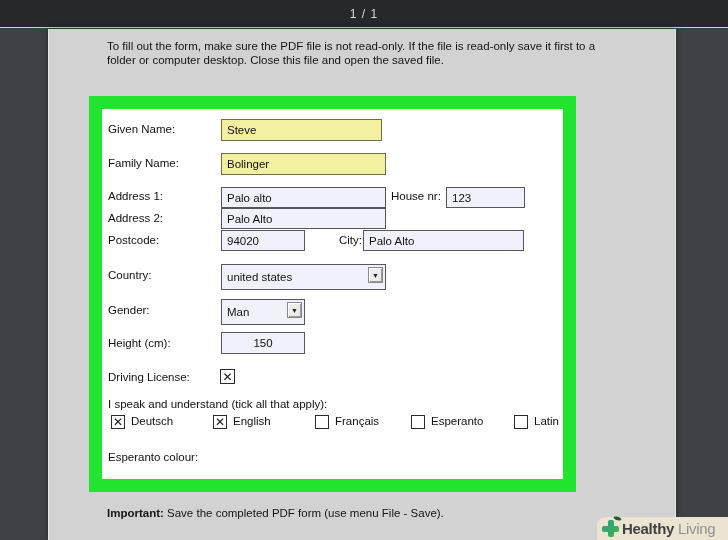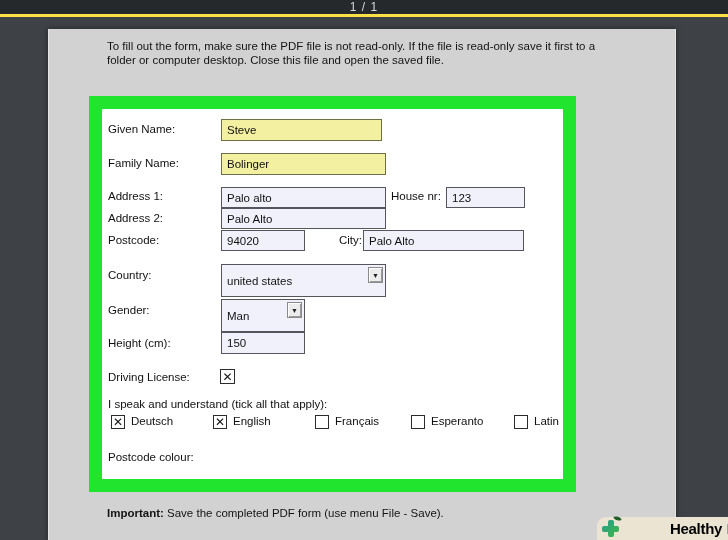--- a/index.html
+++ b/index.html
@@ -15,23 +15,23 @@
   *{box-sizing:border-box;margin:0;padding:0;}
   html,body{width:728px;height:540px;}
   body{
     position:relative;overflow:hidden;
     background:var(--chrome_dark);
     font-family:"Liberation Sans","DejaVu Sans",sans-serif;
     color:#141414;
   }
   
   .toolbar{
-    position:absolute;left:0;top:0;width:728px;height:17px;
+    position:absolute;left:0;top:0;width:728px;height:28px;
     background:var(--toolbar_dark);
-    border-bottom:3px solid #fde047;
+    border-bottom:1px solid #fde047;
     display:flex;align-items:center;justify-content:center;
   }
   .page-indicator{color:#d5d7d8;font-size:12px;letter-spacing:1px;}
   
   .pdf-page{
     position:absolute;left:48px;top:29px;width:628px;bottom:0;
     background:var(--page_gray);
     border-left:1px solid #e3e3e3;border-right:1px solid #e3e3e3;
     box-shadow:0 0 6px rgba(0,0,0,.45);
     padding-left:28px;
@@ -51,21 +51,21 @@
   }
   .flabel{position:absolute;font-size:11.5px;color:#111;white-space:nowrap;}
   .field{
     position:absolute;height:22px;
     border:1px solid #55555e;background:var(--field_white);
     font-size:11.5px;color:#111;padding:0 5px;
     font-family:inherit;outline:none;
   }
   .field.yellow{background:var(--field_yellow);border-color:#6f6e45;}
   .dropdown{
-    position:absolute;height:33px;
+    position:absolute;height:26px;
     border:1px solid #55555e;background:var(--field_white);
     font-size:11.5px;display:flex;align-items:center;padding:0 5px;
     cursor:default;
   }
   .dropdown.yellow{background:var(--field_yellow);border-color:#6f6e45;}
   .dd-btn{
     position:absolute;right:2px;top:2px;width:15px;height:16px;
     background:#ececec;border:1px solid #8a8a8a;
     box-shadow:inset 1px 1px 0 #ffffff, inset -1px -1px 0 #9a9a9a;
     display:flex;align-items:center;justify-content:center;
@@ -89,21 +89,21 @@
     display:flex;align-items:center;padding-left:5px;
   }
   .plus-icon{position:relative;width:17px;height:17px;flex:0 0 auto;}
   .plus-icon .bar-v{position:absolute;left:5.5px;top:0;width:6px;height:17px;border-radius:2px;
     background:linear-gradient(135deg,#2fa browser98c 0%,#3cb44f 100%);background:linear-gradient(135deg,#2ba183,#3cb44f);}
   .plus-icon .bar-h{position:absolute;top:5.5px;left:0;width:17px;height:6px;border-radius:2px;
     background:linear-gradient(135deg,#2ba183,#3cb44f);}
   .plus-icon .leaf{position:absolute;right:-2px;top:-4px;width:7px;height:5px;
     background:#1f5f28;border-radius:0 90% 0 90%;transform:rotate(-15deg);}
   .logo-text{margin-left:3px;font-size:15px;white-space:nowrap;letter-spacing:-0.3px;}
-  .logo-text .bold{font-weight:bold;color:#000000;margin-left:48px;}
+  .logo-text .bold{font-weight:bold;color:#404040;}
   .logo-text .light{font-weight:normal;color:#8f928b;}
 </style>
 </head>
 <body>
 
 <div class="toolbar">
   <span class="page-indicator">1 / 1</span>
 </div>
 
 <div class="pdf-page">
@@ -137,21 +137,21 @@
         <span class="dd-btn">▼</span>
       </div>
 
       <span class="flabel" style="left:6px;top:195px">Gender:</span>
       <div class="dropdown" style="left:119px;top:190px;width:84px">
         <span>Man</span>
         <span class="dd-btn">▼</span>
       </div>
 
       <span class="flabel" style="left:6px;top:228px">Height (cm):</span>
-      <input class="field" style="left: 119px; top: 223px; width: 84px;" value="150">
+      <input class="field" style="left: 119px; top: 223px; width: 84px; text-align: center;" value="150">
 
       <span class="flabel" style="left:6px;top:262px">Driving License:</span>
       <div class="cb" style="left:118px;top:260px;width:15px;height:15px" data-checked="true"></div>
 
       <span class="flabel" style="left:6px;top:289px">I speak and understand (tick all that apply):</span>
 
       <div class="lang-item" style="left:9px">
         <div class="cb" data-checked="true"></div>
         <span class="flabel">Deutsch</span>
       </div>
@@ -165,21 +165,21 @@
       </div>
       <div class="lang-item" style="left:309px">
         <div class="cb" data-checked="false"></div>
         <span class="flabel">Esperanto</span>
       </div>
       <div class="lang-item" style="left:412px">
         <div class="cb" data-checked="false"></div>
         <span class="flabel">Latin</span>
       </div>
 
-      <span class="flabel" style="left:6px;top:342px">Postcode colour:</span>
+      <span class="flabel" style="left:6px;top:342px">Esperanto colour:</span>
 
     </div>
   </div>
 
   <div class="footer-note">
     <b>Important:</b><span> Save the completed PDF form (use menu File - Save).</span>
   </div>
 </div>
 
 <div class="banner">

